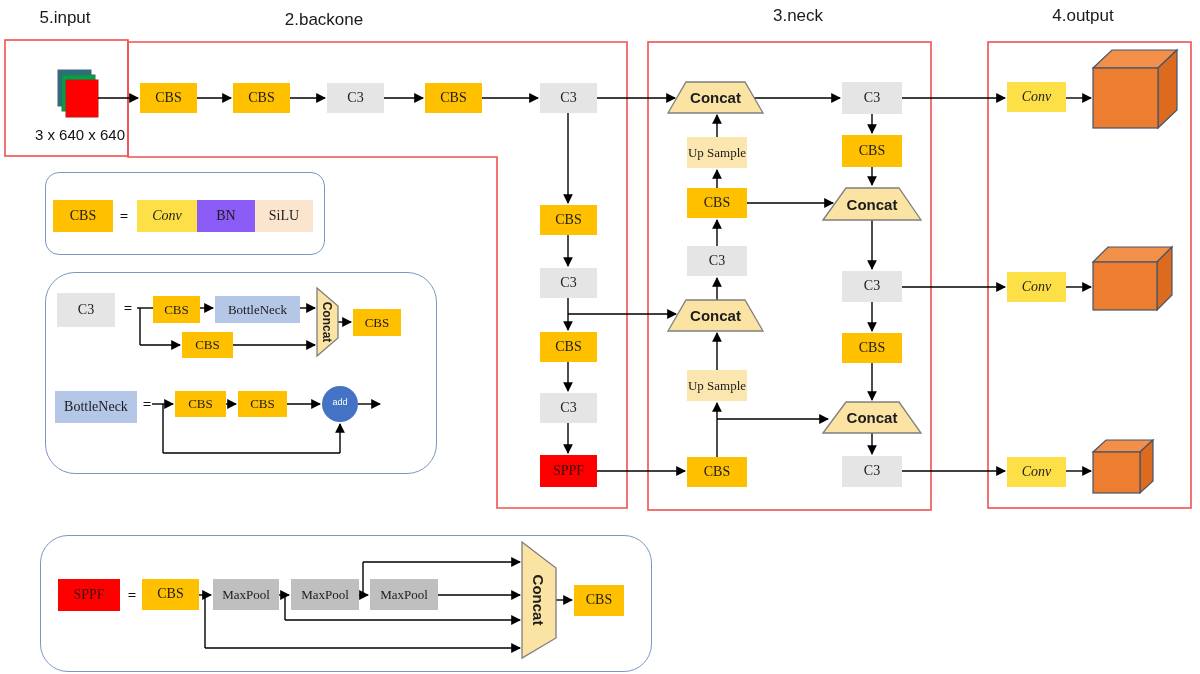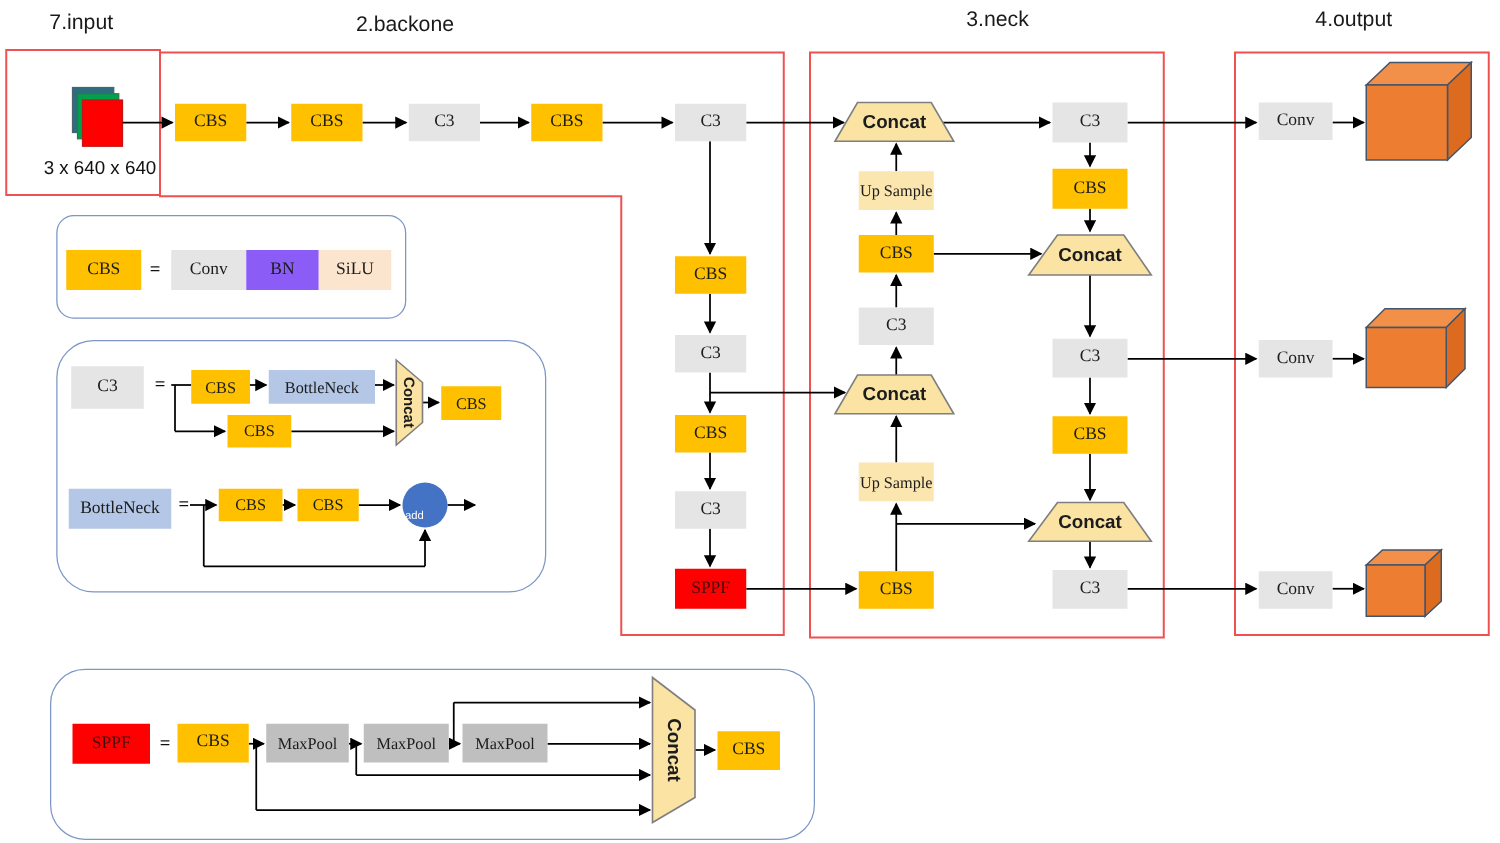--- a/index.html
+++ b/index.html
@@ -5,35 +5,35 @@
   html,body{margin:0;padding:0;background:#fff;}
   #canvas{position:relative;width:1200px;height:674px;background:#fff;overflow:hidden;
           font-family:"Liberation Sans",sans-serif;}
   svg.layer{position:absolute;left:0;top:0;z-index:0;}
   .hdr{position:absolute;z-index:2;font:17px "Liberation Sans",sans-serif;color:#1a1a1a;text-align:center;}
   .blk{position:absolute;z-index:2;display:flex;align-items:center;justify-content:center;
        font:14px "Liberation Serif",serif;color:#1c1c1c;text-align:center;line-height:1.05;}
   .cbs{background:#FFC000;}
   .c3{background:#e5e5e5;}
   .sppf{background:#FF0000;color:#3d1010;}
-  .conv{background:#e5e5e5;}
+  .conv{background:#fde047;font-style:italic;}
   .bn{background:#8b5cf6;}
   .silu{background:#FBE5CE;}
   .upsample{background:#FCE6AF;font-size:13px;}
   .maxpool{background:#BFBFBF;font-size:13px;}
   .bottleneck{background:#B4C7E7;font-size:13px;}
   .tpz{position:absolute;z-index:2;display:flex;align-items:center;justify-content:center;
        font:600 15px "Liberation Sans",sans-serif;color:#1c1c1c;background:transparent;}
   .tpz-rot{position:absolute;z-index:2;text-align:center;
        font:600 12px "Liberation Sans",sans-serif;color:#1c1c1c;transform:rotate(90deg);}
   .eq{position:absolute;z-index:2;font:bold 15px "Liberation Serif",serif;color:#111;
       display:flex;align-items:center;justify-content:center;}
   .legendbox{position:absolute;z-index:1;border:1.6px solid #7C96C6;background:transparent;}
   .dims{position:absolute;z-index:2;font:15px "Liberation Sans",sans-serif;color:#111;text-align:right;}
-  .addtxt{position:absolute;z-index:2;font:9px "Liberation Sans",sans-serif;color:#fff;margin-top:10px;}
+  .addtxt{position:absolute;z-index:2;font:9px "Liberation Sans",sans-serif;color:#fff;text-align:center;}
   .small{font-size:13px;}
 </style>
 </head>
 <body>
 
 <div id="canvas">
 
   <svg class="layer" width="1200" height="674" viewBox="0 0 1200 674">
     <defs>
       <marker id="ah" markerWidth="8" markerHeight="8" refX="6.3" refY="3.5" orient="auto">
@@ -143,21 +143,21 @@
         <rect x="1093" y="262" width="64" height="48" fill="#ED7D31"></rect>
       </g>
       <g>
         <polygon points="1093,452 1106,440 1153,440 1140,452" fill="#F29049"></polygon>
         <polygon points="1140,452 1153,440 1153,481 1140,493" fill="#DD6B1F"></polygon>
         <rect x="1093" y="452" width="47" height="41" fill="#ED7D31"></rect>
       </g>
     </g>
   </svg>
 
-  <div class="hdr" style="left:25px;top:8px;width:80px;">7.input</div>
+  <div class="hdr" style="left:25px;top:8px;width:80px;">5.input</div>
   <div class="hdr" style="left:278px;top:10px;width:92px;">2.backone</div>
   <div class="hdr" style="left:763px;top:6px;width:70px;">3.neck</div>
   <div class="hdr" style="left:1040px;top:6px;width:86px;">4.output</div>
 
   <div class="dims" style="left:25px;top:126px;width:100px;">3 x 640 x 640</div>
 
   <div class="blk cbs" style="left:140px;top:83px;width:57px;height:30px;">CBS</div>
   <div class="blk cbs" style="left:233px;top:83px;width:57px;height:30px;">CBS</div>
   <div class="blk c3" style="left:327px;top:83px;width:57px;height:30px;">C3</div>
   <div class="blk cbs" style="left:425px;top:83px;width:57px;height:30px;">CBS</div>

